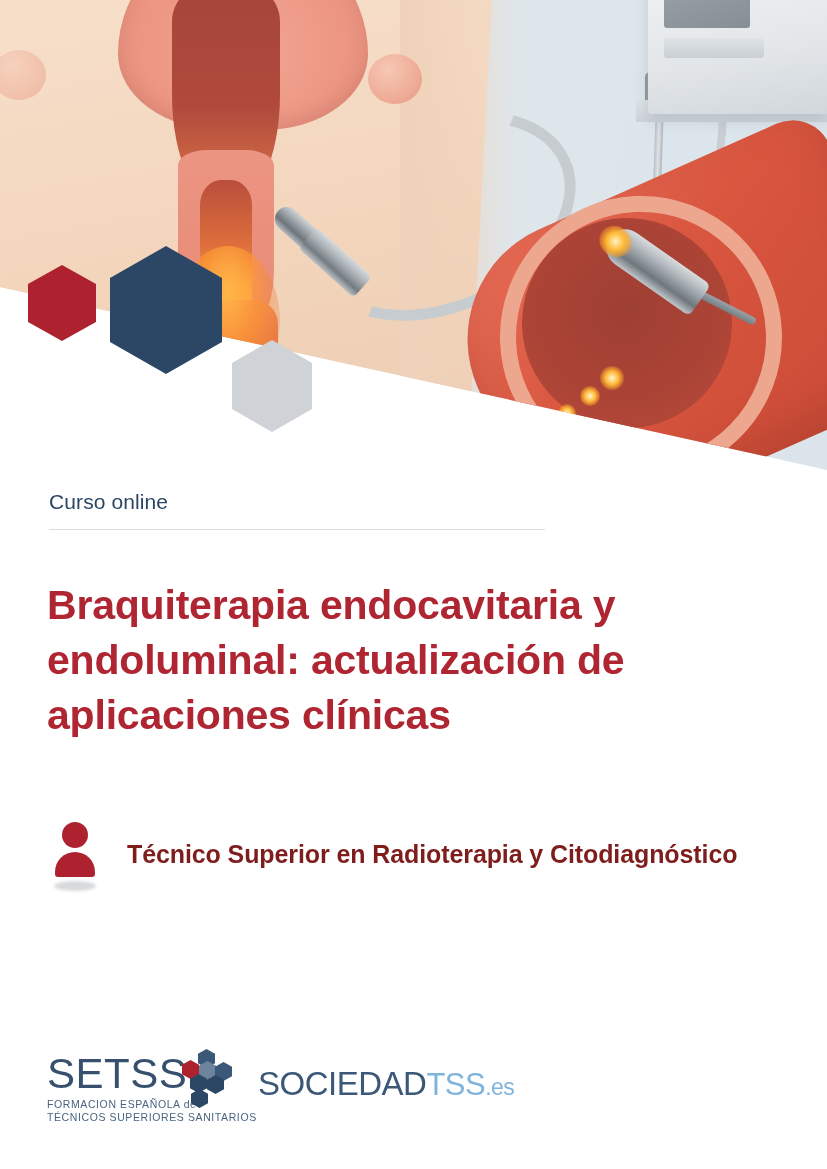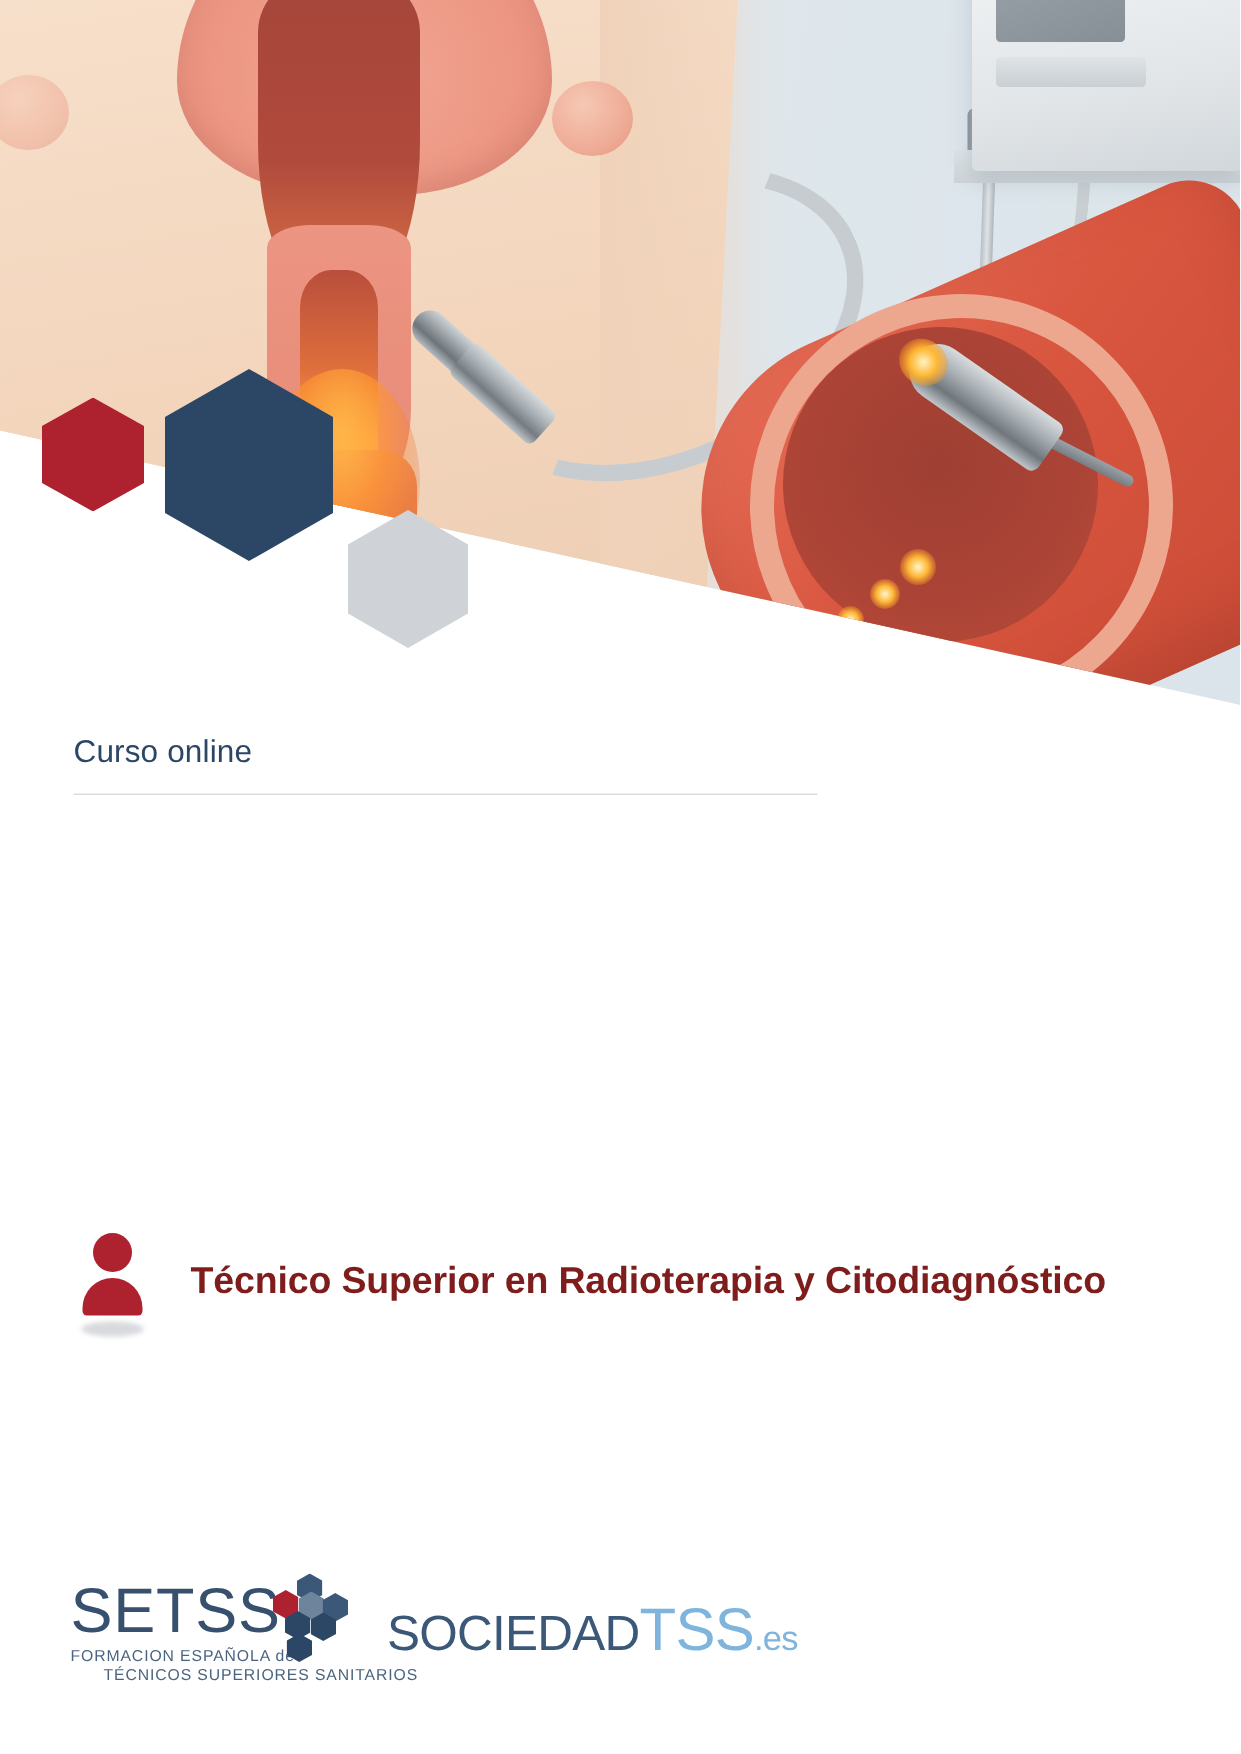--- a/index.html
+++ b/index.html
@@ -316,39 +316,39 @@
     color: #36506E;
     line-height: 1;
   }
   .setss-sub1, .setss-sub2 {
     font-size: 10.5px;
     letter-spacing: 0.6px;
     color: #4a6480;
     margin-top: 3px;
     white-space: nowrap;
   }
-  .setss-sub2 { margin-top: 1px; margin-left: 22px; }
+  .setss-sub2 { margin-top: 1px; }
   .setss-sub1 .lc { text-transform: none; }
 
   .hexcluster { position: absolute; left: 131px; top: -2px; width: 56px; height: 62px; }
   .hexcluster .h {
     position: absolute; width: 17px; height: 19px;
     clip-path: polygon(50% 0%, 100% 25%, 100% 75%, 50% 100%, 0% 75%, 0% 25%);
   }
 
   .ftss-logo {
     position: absolute;
     left: 258px; top: 22px;
     font-size: 33px;
     letter-spacing: -0.5px;
     white-space: nowrap;
     line-height: 1;
   }
   .ftss-a { color: #3C5878; font-weight: normal; }
-  .ftss-b { color: #7FB4DC; font-size: 40px; font-weight: normal; }
+  .ftss-b { color: #7FB4DC; font-size: 31px; font-weight: normal; }
   .ftss-c { color: #7FB4DC; font-size: 23px; }
 </style>
 </head>
 <body>
 
 <div id="poster">
 
   <div class="hero">
     <div class="hero-bg"></div>
     <div class="skin-block"></div>
@@ -397,20 +397,21 @@
   <div class="hex hex-red" style="background:#AE2230"></div>
   <div class="hex hex-navy" style="background:#2C4665"></div>
   <div class="hex hex-gray" style="background:#CFD2D6"></div>
 
   <div class="content">
 
     <div class="kicker">Curso online</div>
 
     <div class="rule"></div>
 
+    <h1 class="title">Braquiterapia endocavitaria y endoluminal: actualización de aplicaciones clínicas</h1>
 
     <div class="role-row">
       <div class="person-icon">
         <div class="person-head"></div>
         <div class="person-body"></div>
         <div class="person-shadow"></div>
       </div>
       <div class="role-text">Técnico Superior en Radioterapia y Citodiagnóstico</div>
     </div>
 

